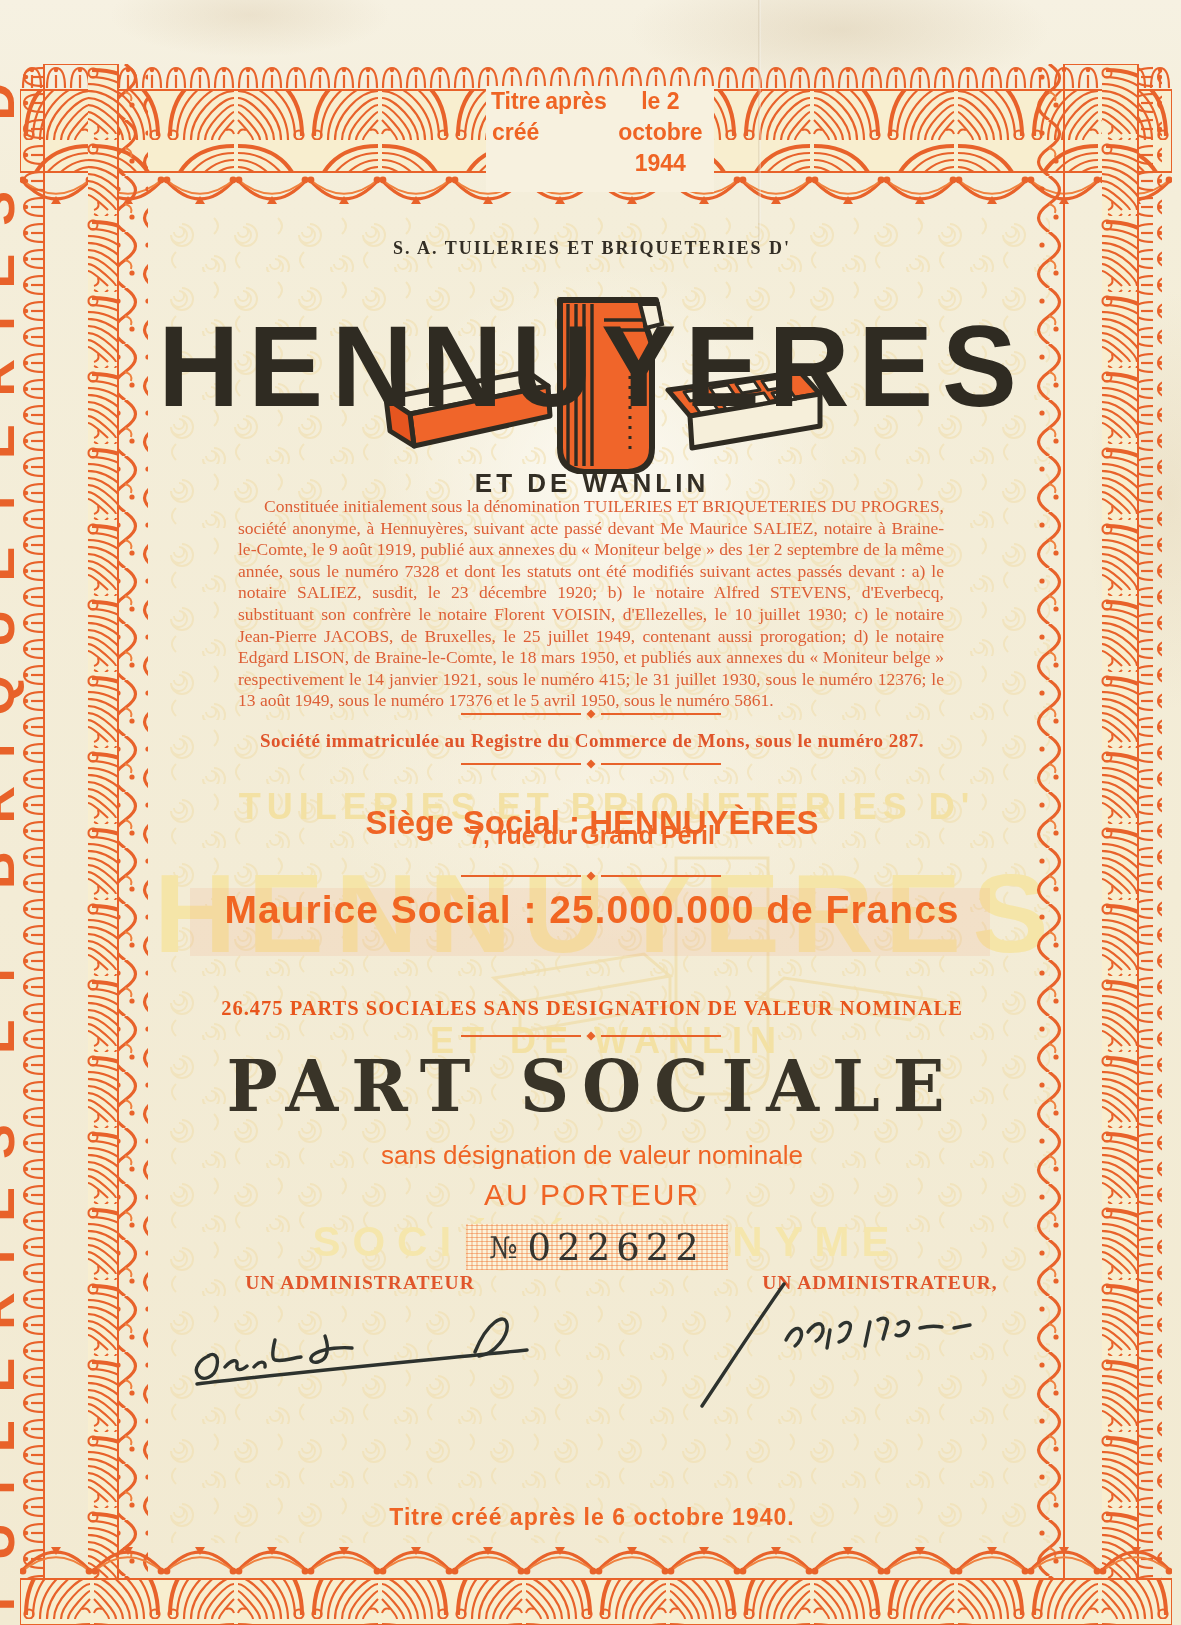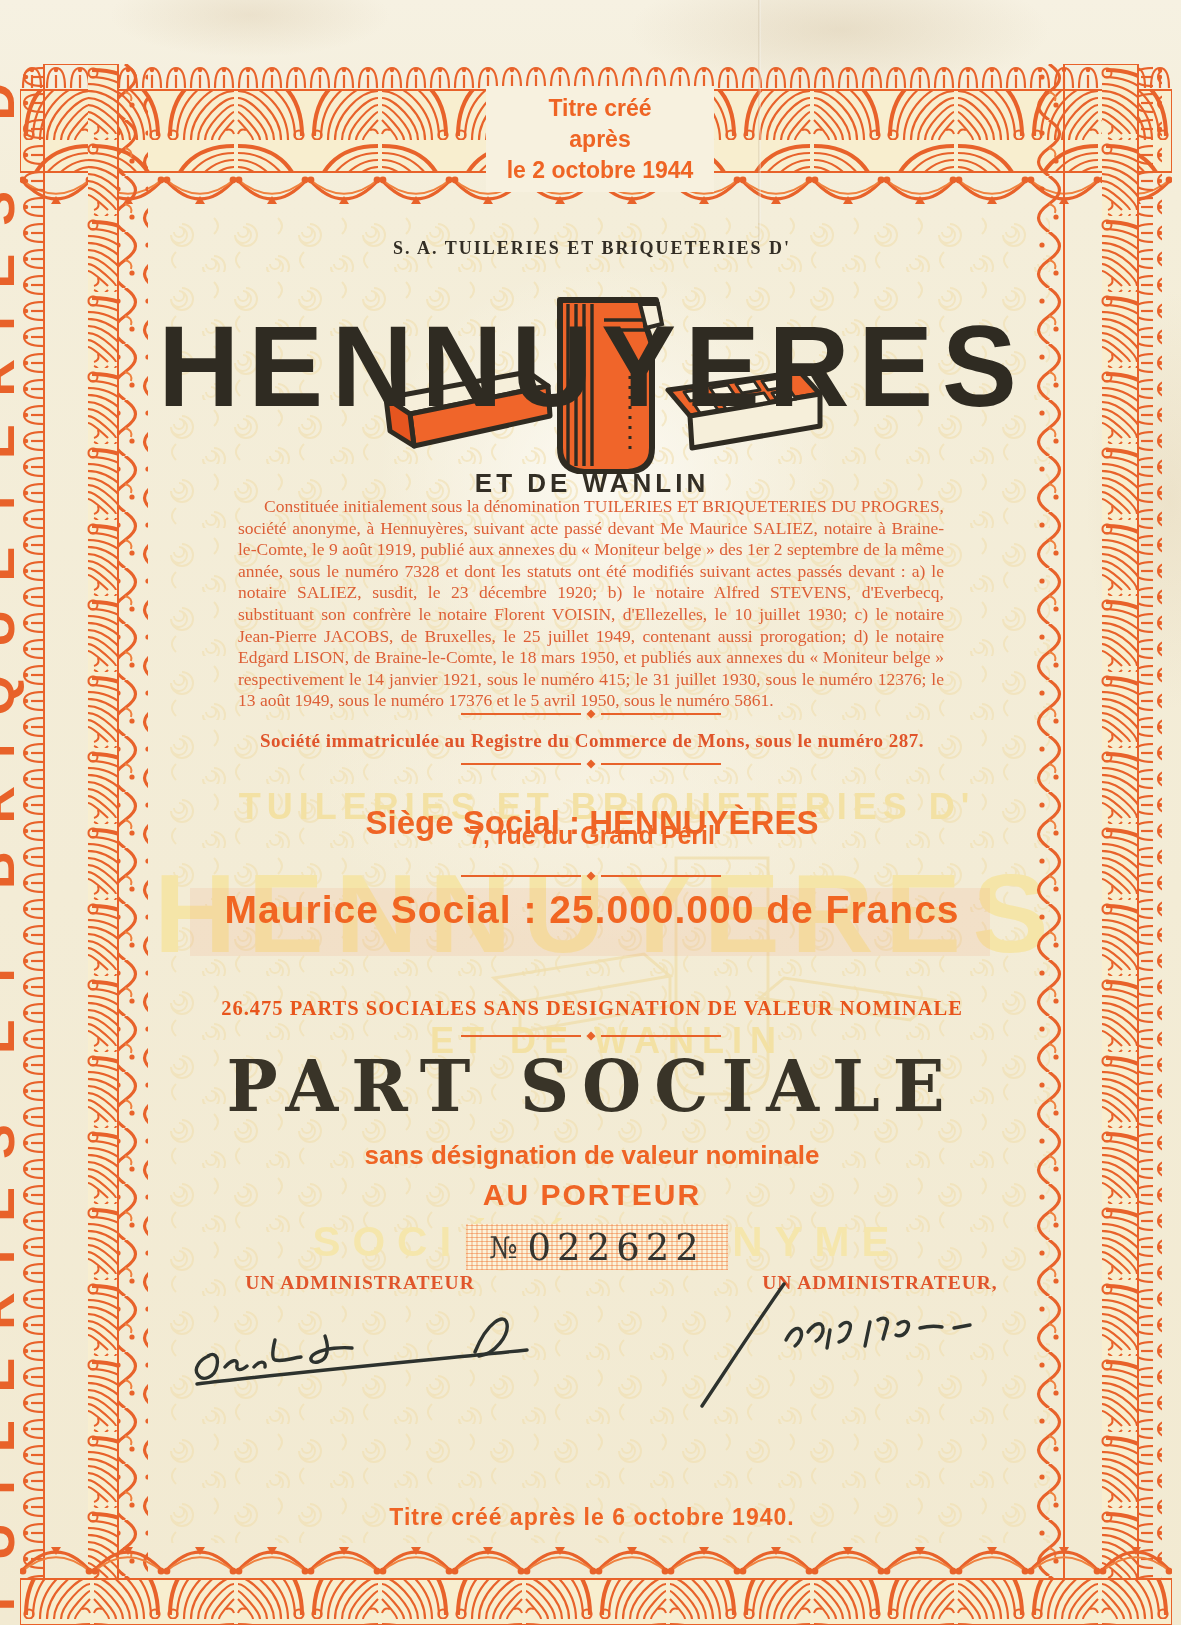--- a/index.html
+++ b/index.html
@@ -23,21 +23,21 @@
   .wmword{top:648px;font-size:100px;font-weight:900;letter-spacing:10px;transform:scale(1.14,1.12);color:#f5e5a8;}
   .wm2{top:812px;font-size:36px;font-weight:bold;letter-spacing:8px;}
   .wm3{top:1010px;font-size:42px;font-weight:bold;letter-spacing:12px;color:#f5e6ac;}
   .pinkband{position:absolute;left:190px;top:888px;width:800px;height:68px;background:rgba(242,150,110,.13);z-index:1;}
   
   .edge-letters{position:absolute;left:0;top:60px;width:26px;height:1565px;overflow:hidden;z-index:3;}
   .edge-text{position:absolute;left:-34px;top:1560px;transform-origin:0 0;transform:rotate(-90deg);
              white-space:nowrap;font-size:52px;font-weight:900;letter-spacing:28px;color:#e8622a;}
   
   .titre-box{position:absolute;left:486px;top:86px;width:228px;height:106px;z-index:4;
-             background:#f7f1df;display:flex;flex-direction:column;justify-content:center;
+             background:#f7f1df;display:flex;flex-direction:row;justify-content:center;
              text-align:center;color:#ef6424;font-weight:bold;font-size:23px;line-height:31px;}
   
   .ctr{position:absolute;left:150px;width:884px;text-align:center;z-index:2;}
   .sa-prefix{top:238px;font-size:18px;font-weight:bold;letter-spacing:2px;color:#332e25;font-family:Liberation Serif, serif;}
   .logo-svg{position:absolute;left:368px;top:286px;z-index:2;}
   .logo-word{top:302px;font-size:102px;font-weight:900;letter-spacing:8px;color:#2f2b22;
              transform:scale(1.1,1.12);transform-origin:center top;z-index:2;}
   .wanlin{top:468px;font-size:26px;font-weight:bold;letter-spacing:4px;color:#332e25;}
   .legal{position:absolute;left:238px;top:496px;width:706px;z-index:2;text-align:justify;
          font-family:"Liberation Serif",serif;font-size:17.5px;line-height:21.6px;color:#dd5f36;text-indent:26px;}
@@ -46,22 +46,22 @@
   .divider .d{width:8px;height:8px;background:#e8622a;transform:rotate(45deg) scale(.8,.8);}
   .serif-o{font-family:"Liberation Serif",serif;font-weight:bold;color:#e0552b;}
   .registration{top:730px;font-size:19px;letter-spacing:.5px;}
   .siege1{top:804px;font-size:33px;font-weight:bold;color:#ef6425;}
   .siege2{top:821px;font-size:25px;font-weight:bold;color:#ef6425;}
   .capital{top:888px;font-size:39px;font-weight:bold;color:#f16522;letter-spacing:1px;}
   .represente{top:962px;font-size:18px;letter-spacing:3px;}
   .parts{top:997px;font-size:20.5px;letter-spacing:1px;color:#e8551c;}
   .part-sociale{top:1046px;font-family:"DejaVu Serif",serif;font-size:68px;font-weight:bold;
                 letter-spacing:13px;color:#393428;transform:scaleY(1.04);}
-  .ps-sub{top:1140px;font-size:26px;font-weight:bold;color:#ef6425;}
-  .au-porteur{top:1178px;font-size:30px;font-weight:bold;color:#ef6425;letter-spacing:2px;}
+  .ps-sub{top:1140px;font-size:26px;font-weight:normal;color:#ef6425;}
+  .au-porteur{top:1178px;font-size:30px;font-weight:normal;color:#ef6425;letter-spacing:2px;}
   .serial{position:absolute;left:466px;top:1224px;width:262px;height:46px;z-index:2;
           display:flex;align-items:center;justify-content:center;gap:10px;
           background:
             repeating-linear-gradient(0deg, rgba(238,110,40,.45) 0 1px, transparent 1px 4px),
             repeating-linear-gradient(90deg, rgba(238,110,40,.28) 0 2px, transparent 2px 5px),
             #fbf3da;}
   .serial .no{font-family:"DejaVu Serif",serif;font-size:30px;color:#3b3a35;}
   .serial .num{font-family:"DejaVu Serif",serif;font-size:37px;letter-spacing:6px;color:#35342f;}
   .admin{position:absolute;top:1272px;font-family:"Liberation Serif",serif;font-weight:bold;
          font-size:19.5px;letter-spacing:1px;color:#e0552b;z-index:2;}

